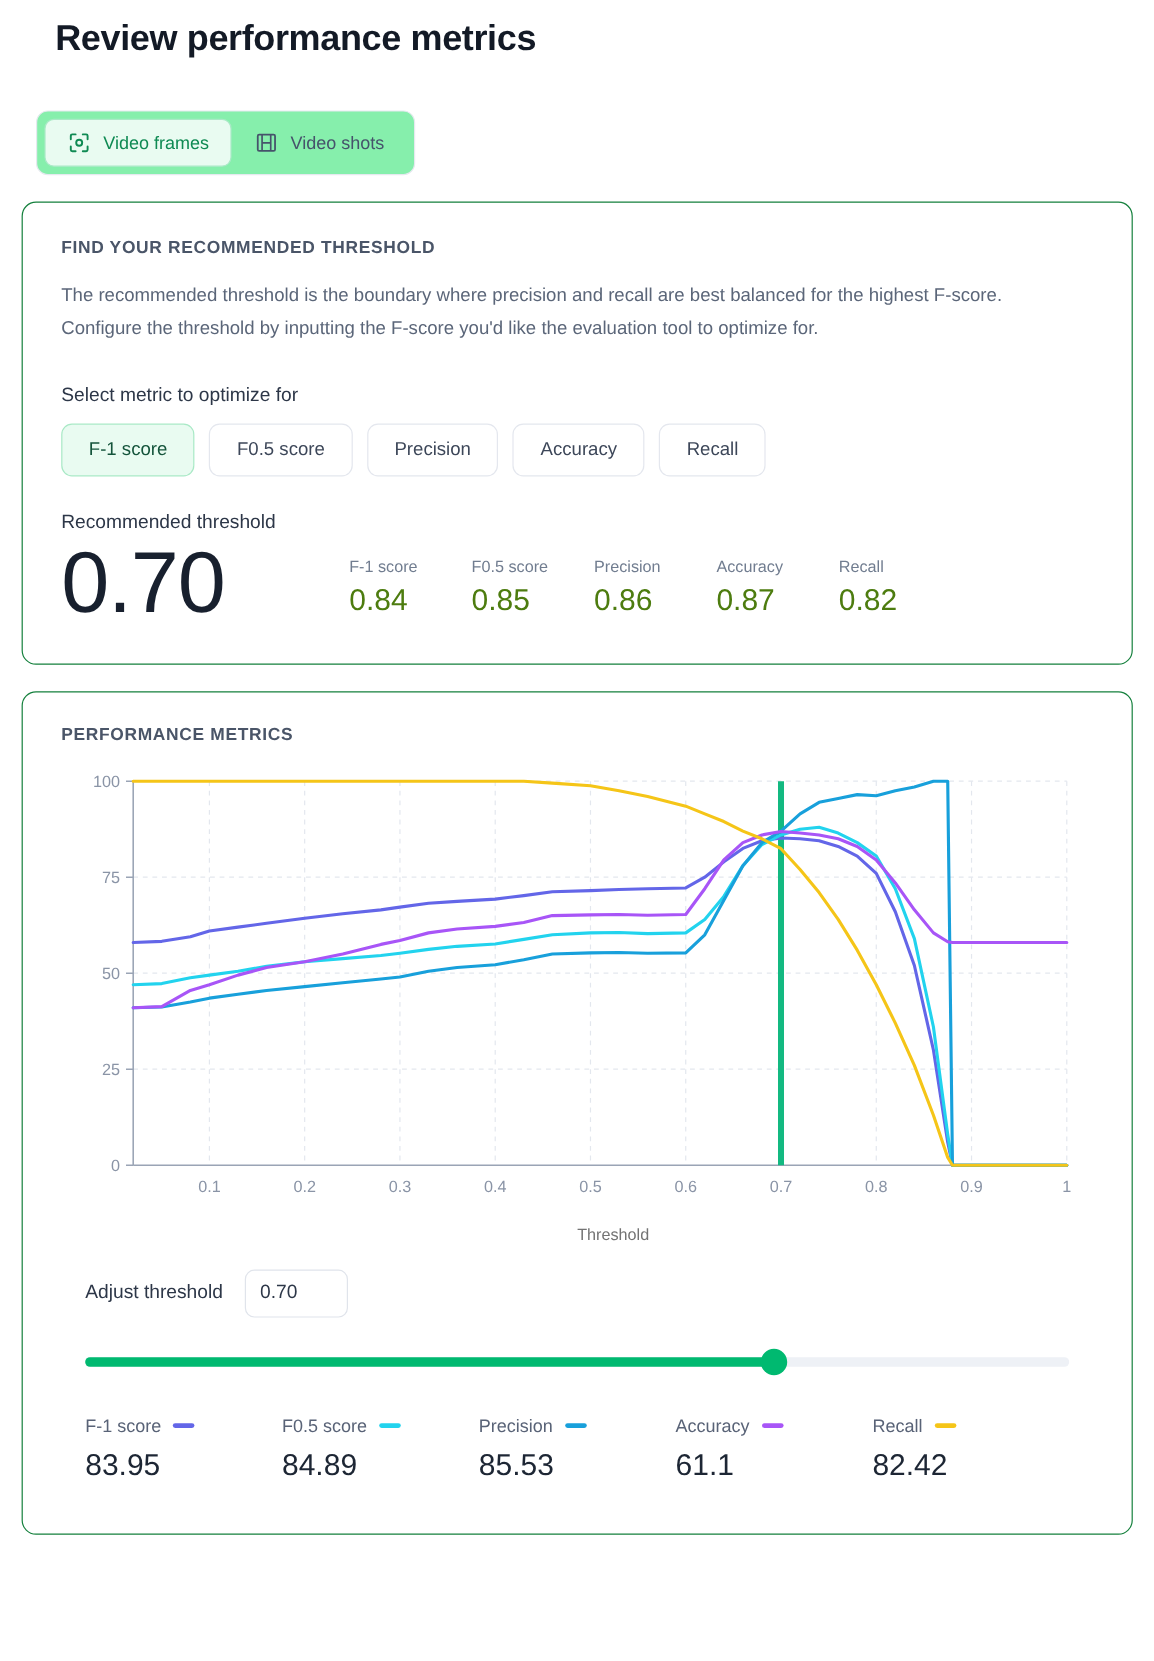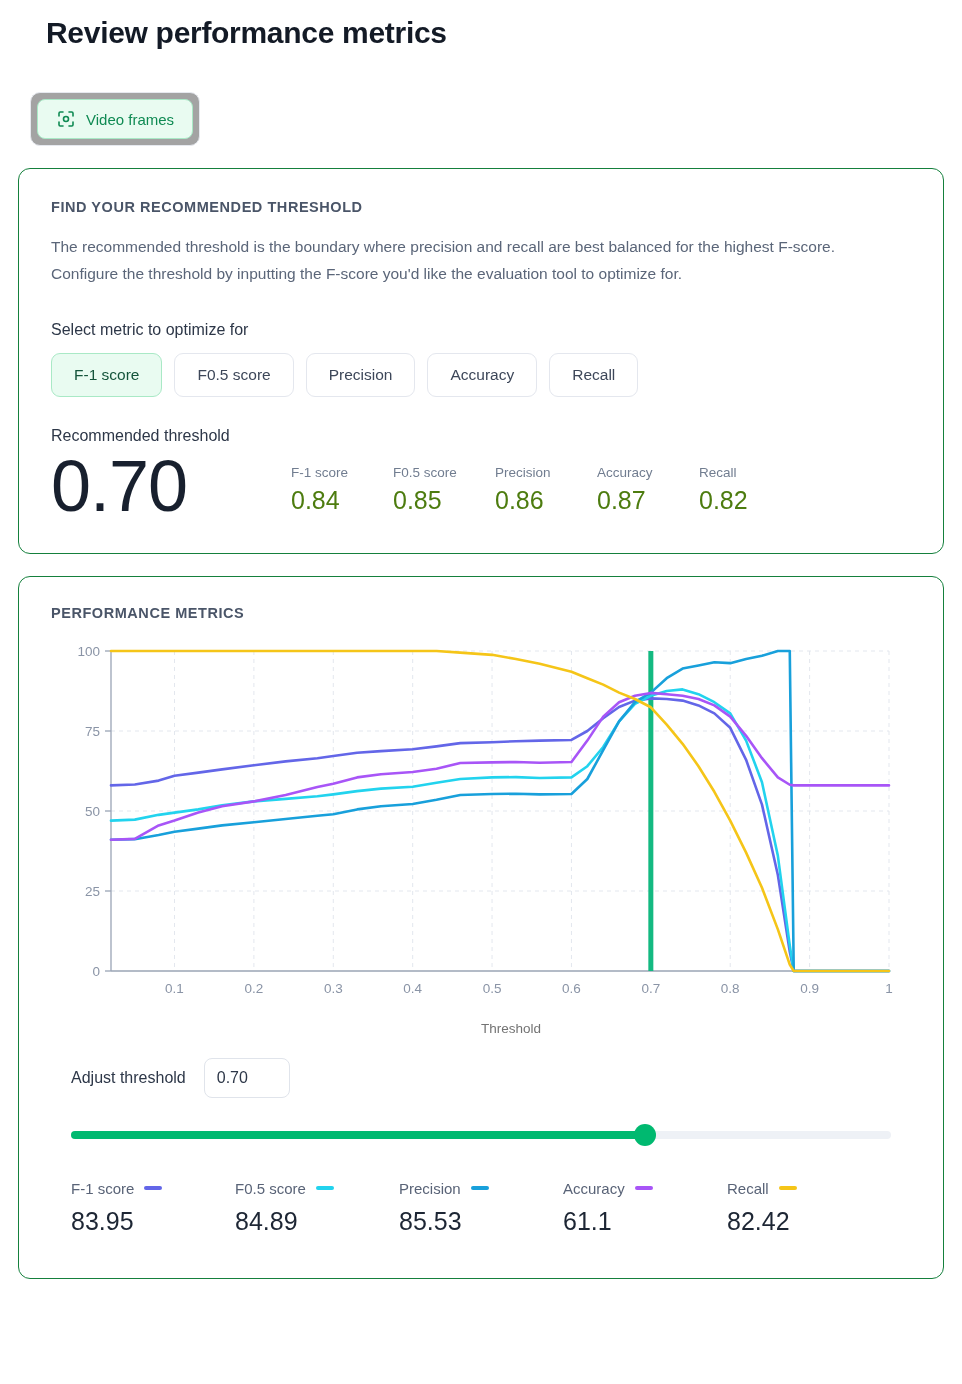--- a/index.html
+++ b/index.html
@@ -23,21 +23,21 @@
     padding: 0 0 0 12px;
   }
 
   
   .tabs-wrap {
     margin: 26px 0 0 12px;
     display: inline-flex;
     border: 1px solid #e6e9ef;
     border-radius: 10px;
     padding: 6px;
-    background: #a3a3a3;
+    background: #86efac;
   }
   .tab {
     display: flex;
     align-items: center;
     gap: 10px;
     padding: 9px 18px;
     border-radius: 8px;
     font-size: 15px;
     color: #46536b;
     cursor: pointer;
@@ -183,20 +183,31 @@
       <span class="tab-icon">
         <svg width="18" height="18" viewBox="0 0 18 18" fill="none">
           <path d="M2 6V3.2A1.2 1.2 0 0 1 3.2 2H6" stroke="#0f8a53" stroke-width="1.6" stroke-linecap="round"></path>
           <path d="M12 2h2.8A1.2 1.2 0 0 1 16 3.2V6" stroke="#0f8a53" stroke-width="1.6" stroke-linecap="round"></path>
           <path d="M16 12v2.8a1.2 1.2 0 0 1-1.2 1.2H12" stroke="#0f8a53" stroke-width="1.6" stroke-linecap="round"></path>
           <path d="M6 16H3.2A1.2 1.2 0 0 1 2 14.8V12" stroke="#0f8a53" stroke-width="1.6" stroke-linecap="round"></path>
           <circle cx="9" cy="9" r="2.5" stroke="#0f8a53" stroke-width="1.6"></circle>
         </svg>
       </span>
       <span>Video frames</span>
+    </div>
+    <div class="tab">
+      <span class="tab-icon">
+        <svg width="18" height="18" viewBox="0 0 18 18" fill="none">
+          <rect x="1.8" y="2.2" width="14.4" height="13.6" rx="1.2" stroke="#46536b" stroke-width="1.5"></rect>
+          <line x1="5.4" y1="2.4" x2="5.4" y2="15.6" stroke="#46536b" stroke-width="1.4"></line>
+          <line x1="12.6" y1="2.4" x2="12.6" y2="15.6" stroke="#46536b" stroke-width="1.4"></line>
+          <line x1="5.4" y1="9" x2="12.6" y2="9" stroke="#46536b" stroke-width="1.4"></line>
+        </svg>
+      </span>
+      <span>Video shots</span>
     </div>
   </div>
 
   
   <div class="card">
     <div class="card-inner">
       <div class="card-eyebrow">FIND YOUR RECOMMENDED THRESHOLD</div>
       <p class="card-desc">The recommended threshold is the boundary where precision and recall are best balanced for the highest F-score. Configure the threshold by inputting the F-score you'd like the evaluation tool to optimize for.</p>
 
       <div class="field-label">Select metric to optimize for</div>

